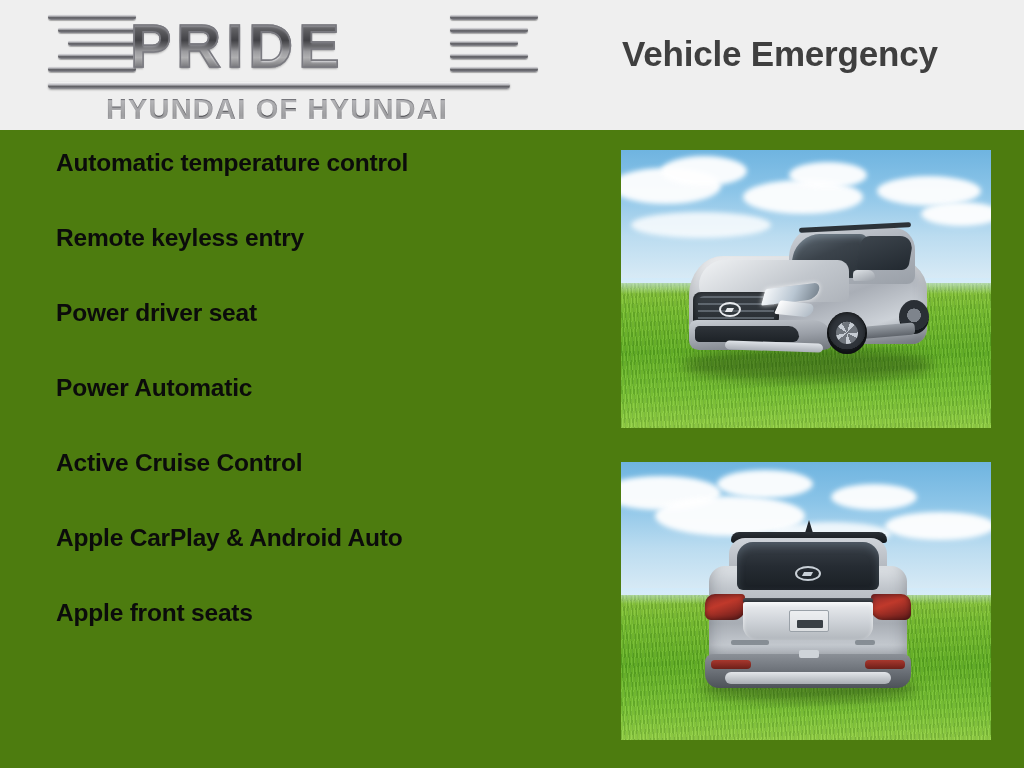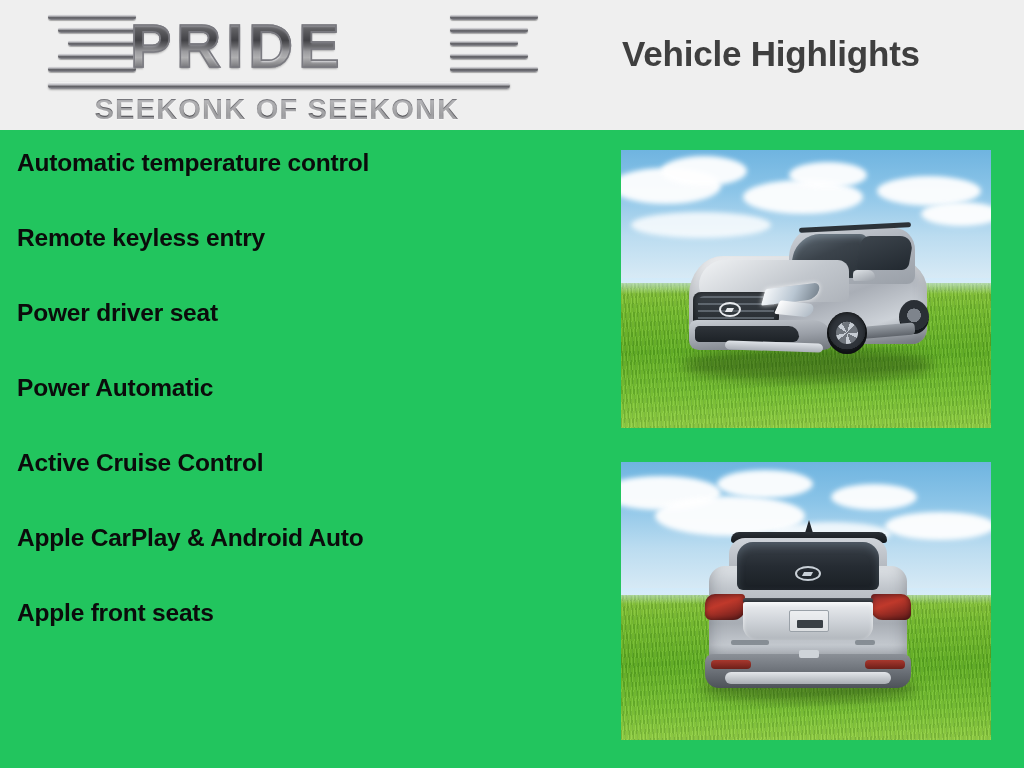--- a/index.html
+++ b/index.html
@@ -3,21 +3,21 @@
 <meta charset="utf-8">
 <title>Vehicle Highlights</title>
 <style>
   * { box-sizing: border-box; margin: 0; padding: 0; }
   html, body {
     width: 1024px; height: 768px;
     background: #ffffff;
     font-family: "Liberation Sans", sans-serif;
     overflow: hidden;
   }
-  #page { position: relative; width: 1024px; height: 768px; background: #22c55e; }
+  #page { position: relative; width: 1024px; height: 768px; background: #4d7c0f; }
 
   
   .header-band {
     position: absolute; left: 0; top: 0; width: 1024px; height: 130px;
     background: #efefef;
   }
   .logo-block {
     position: absolute; left: 22px; top: 4px; width: 510px; height: 122px;
   }
   
@@ -80,20 +80,21 @@
   }
 
   
   .features {
     position: absolute; left: 17px; top: 146px; width: 560px;
   }
   .feature-item {
     font-size: 24.5px; font-weight: 700; color: #0b0b0b;
     line-height: 33px; letter-spacing: -0.2px;
     margin-bottom: 42px;
+    margin-left: 39px;
   }
   .feature-item:last-child { margin-bottom: 0; }
 
   
   .photo {
     position: absolute; left: 621px; width: 370px; height: 278px;
     overflow: hidden; background: #bfe0f2;
   }
   .photo.top    { top: 150px; }
   .photo.bottom { top: 462px; }
@@ -353,24 +354,24 @@
           <div class="bar b1"></div>
             <div class="bar b2"></div>
             <div class="bar b3"></div>
           <div class="bar b4"></div>
             <div class="bar b5"></div>
         </div>
 
         <div class="logo-underbar"></div>
       </div>
 
-      <div class="logo-sub">SEEKONK OF SEEKONK</div>
+      <div class="logo-sub">HYUNDAI OF HYUNDAI</div>
     </div>
 
-    <div class="header-title">Vehicle Highlights</div>
+    <div class="header-title">Vehicle Emergency</div>
   </div>
 
   <div class="features">
     <div class="feature-item">Automatic temperature control</div>
     <div class="feature-item">Remote keyless entry</div>
     <div class="feature-item">Power driver seat</div>
     <div class="feature-item">Power Automatic</div>
     <div class="feature-item">Active Cruise Control</div>
     <div class="feature-item">Apple CarPlay &amp; Android Auto</div>
     <div class="feature-item">Apple front seats</div>

